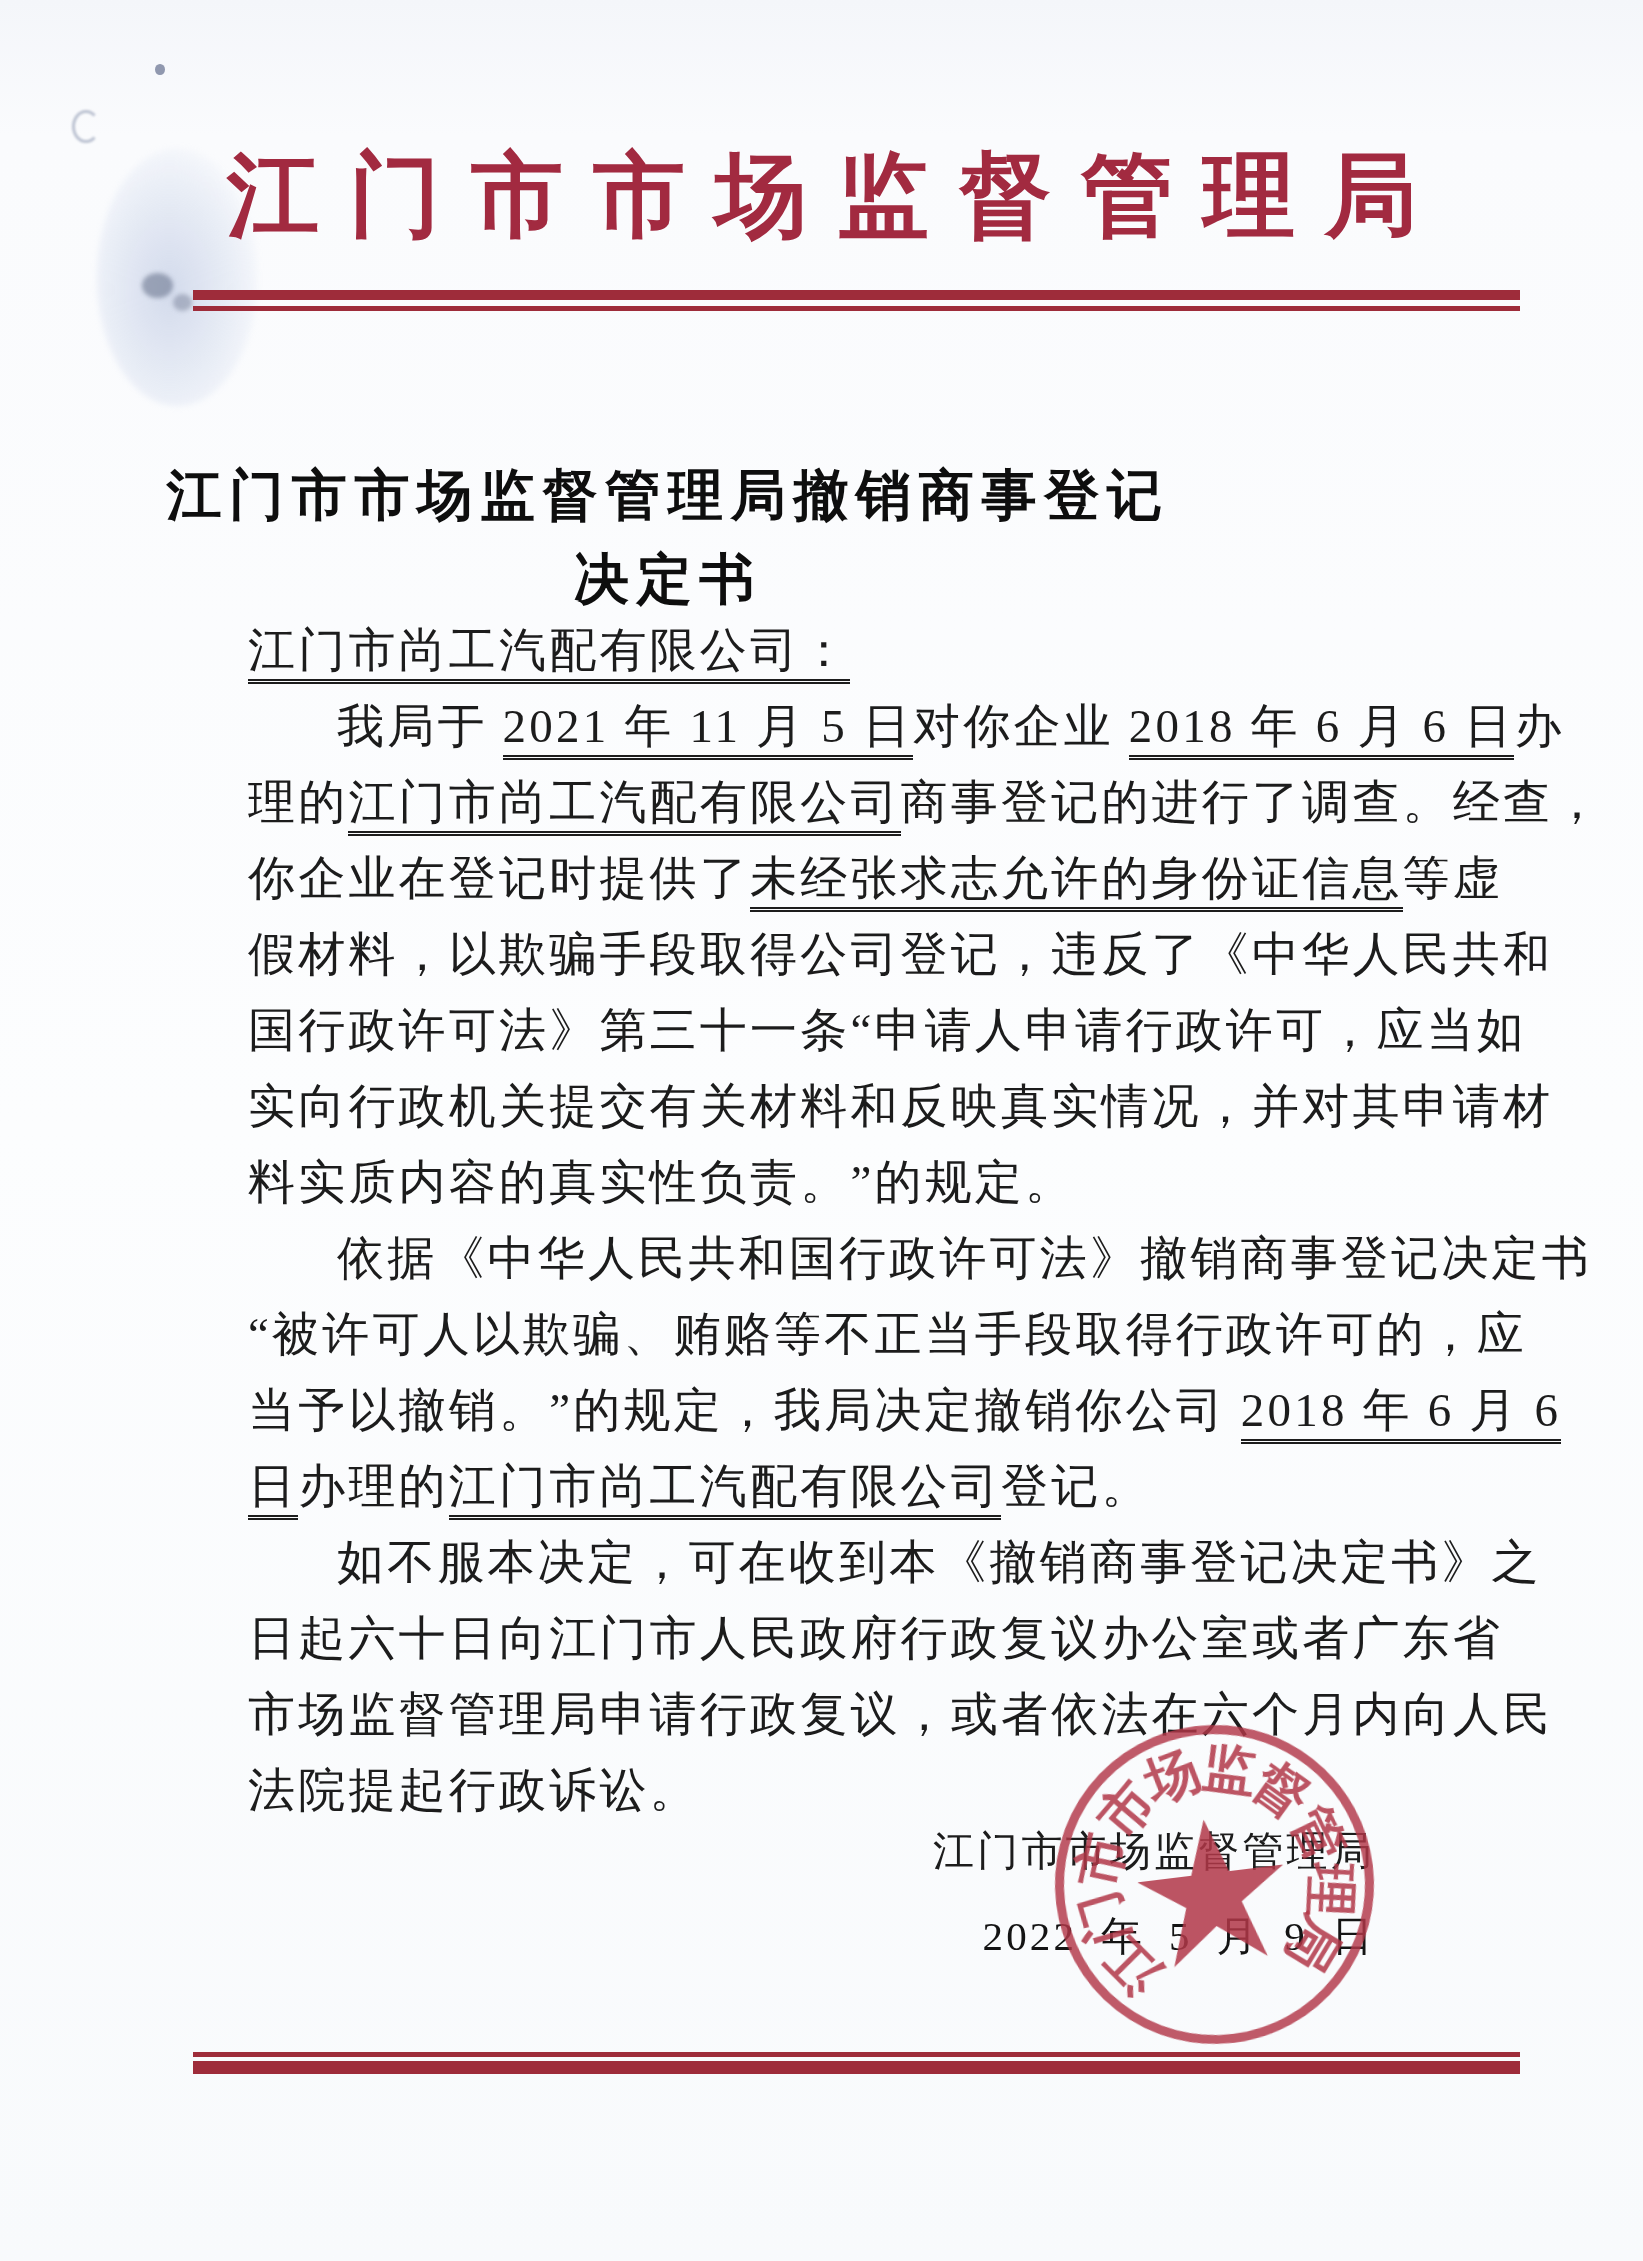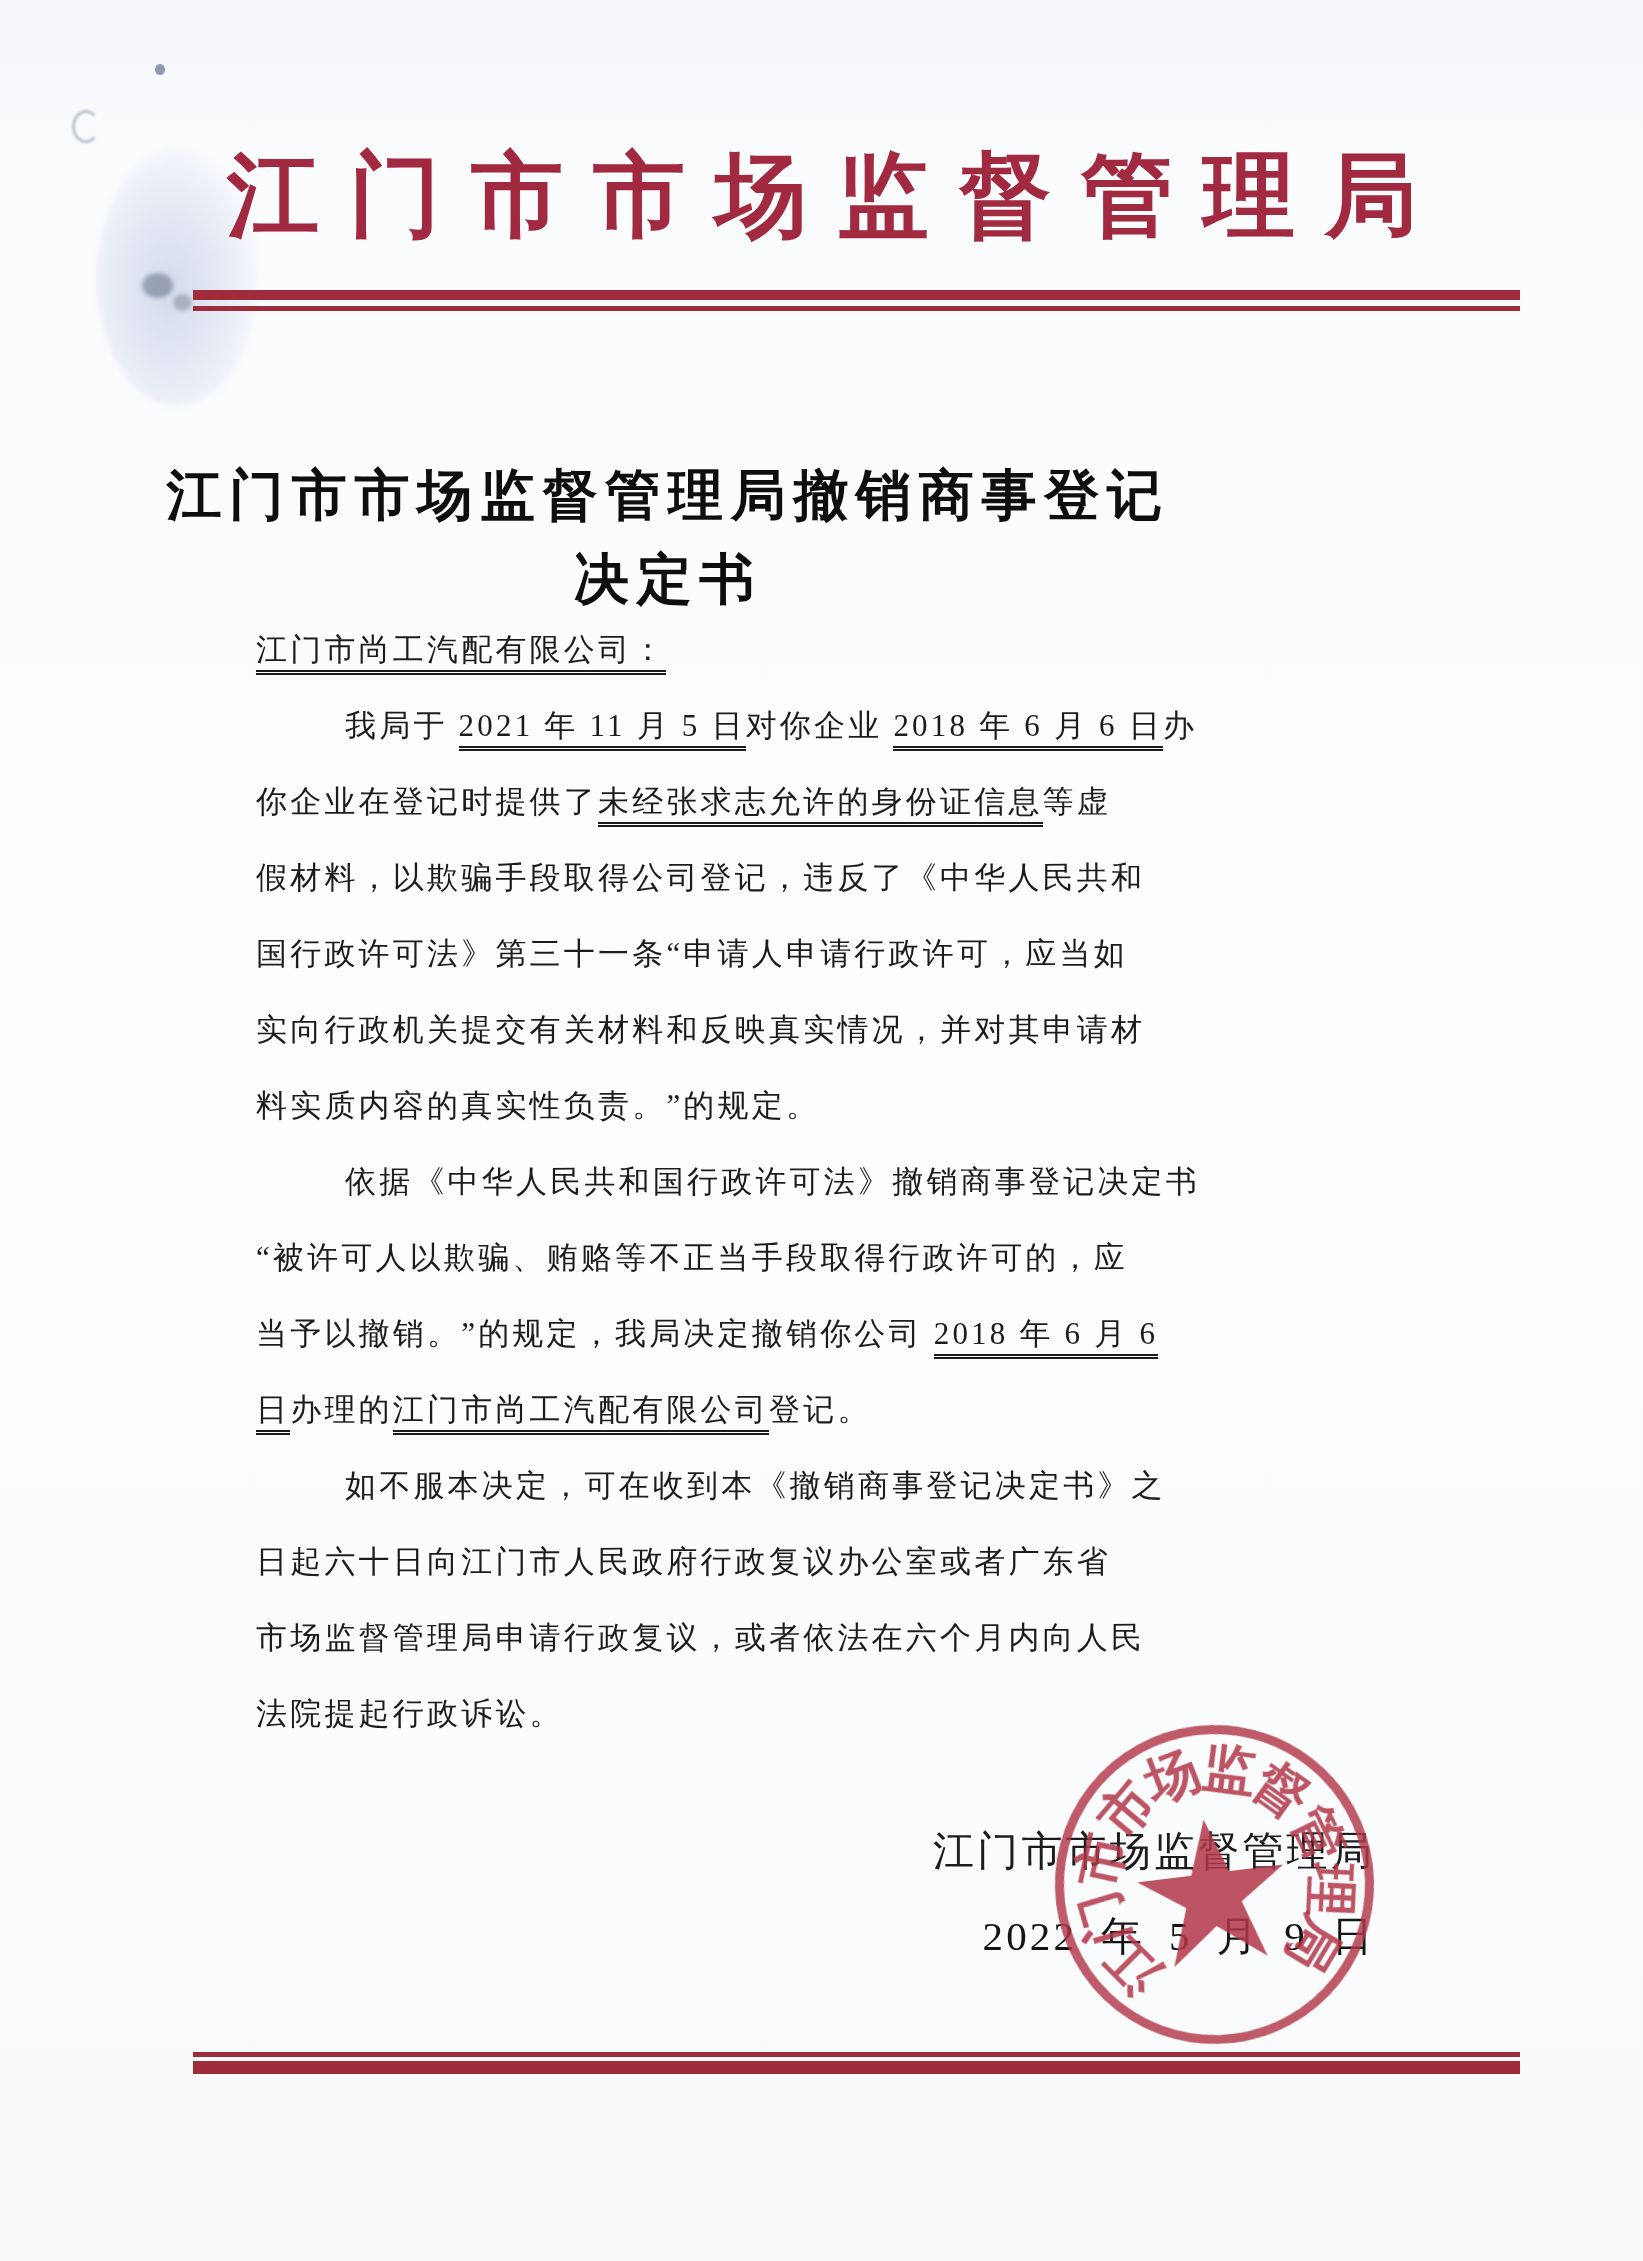--- a/index.html
+++ b/index.html
@@ -21,22 +21,22 @@
   .rule-bottom-thin{top:2052px;height:4.5px;}
   .rule-bottom-thick{top:2061px;height:13px;}
   
   .doc-title{
     position:absolute;top:453px;left:0;width:1336px;text-align:center;
     font-weight:bold;color:#0e0e0e;font-family:"DejaVu Sans","Liberation Sans",sans-serif;
     font-size:55px;letter-spacing:7.7px;line-height:84px;
   }
   
   .body-block{
-    position:absolute;left:256px;top:612px;width:1180px;
-    font-size:31px;letter-spacing:3.2px;color:#1c1c1c;
+    position:absolute;left:248px;top:612px;width:1180px;
+    font-size:47px;letter-spacing:3.2px;color:#1c1c1c;
   }
   .bline{height:76px;line-height:76px;white-space:nowrap;}
   .bline.indent{padding-left:89px;}
   .u{border-bottom:5.8px double #1d1d1d;padding-bottom:2.6px;}
   
   .sig-agency{position:absolute;top:1824px;right:269px;font-size:41px;letter-spacing:3.2px;color:#1c1c1c;}
   .sig-date{position:absolute;top:1909px;right:268px;font-size:41px;letter-spacing:3.2px;word-spacing:10.3px;color:#141414;}
   
   .seal{
     position:absolute;left:1055px;top:1725px;width:319px;height:319px;
@@ -79,20 +79,21 @@
   <div class="rule rule-top-thin"></div>
 
   <div class="doc-title">
     <div>江门市市场监督管理局撤销商事登记</div>
     <div>决定书</div>
   </div>
 
   <div class="body-block" id="body-block">
       <div class="bline"><span class="u">江门市尚工汽配有限公司：</span></div>
       <div class="bline indent"><span>我局于 </span><span class="u">2021 年 11 月 5 日</span><span>对你企业 </span><span class="u">2018 年 6 月 6 日</span><span>办</span></div>
+      <div class="bline"><span>理的</span><span class="u">江门市尚工汽配有限公司</span><span>商事登记的进行了调查。经查，</span></div>
       <div class="bline"><span>你企业在登记时提供了</span><span class="u">未经张求志允许的身份证信息</span><span>等虚</span></div>
       <div class="bline"><span>假材料，以欺骗手段取得公司登记，违反了《中华人民共和</span></div>
       <div class="bline"><span>国行政许可法》第三十一条“申请人申请行政许可，应当如</span></div>
       <div class="bline"><span>实向行政机关提交有关材料和反映真实情况，并对其申请材</span></div>
       <div class="bline"><span>料实质内容的真实性负责。”的规定。</span></div>
       <div class="bline indent"><span>依据《中华人民共和国行政许可法》撤销商事登记决定书</span></div>
       <div class="bline"><span>“被许可人以欺骗、贿赂等不正当手段取得行政许可的，应</span></div>
       <div class="bline"><span>当予以撤销。”的规定，我局决定撤销你公司 </span><span class="u">2018 年 6 月 6</span></div>
       <div class="bline"><span class="u">日</span><span>办理的</span><span class="u">江门市尚工汽配有限公司</span><span>登记。</span></div>
       <div class="bline indent"><span>如不服本决定，可在收到本《撤销商事登记决定书》之</span></div>

